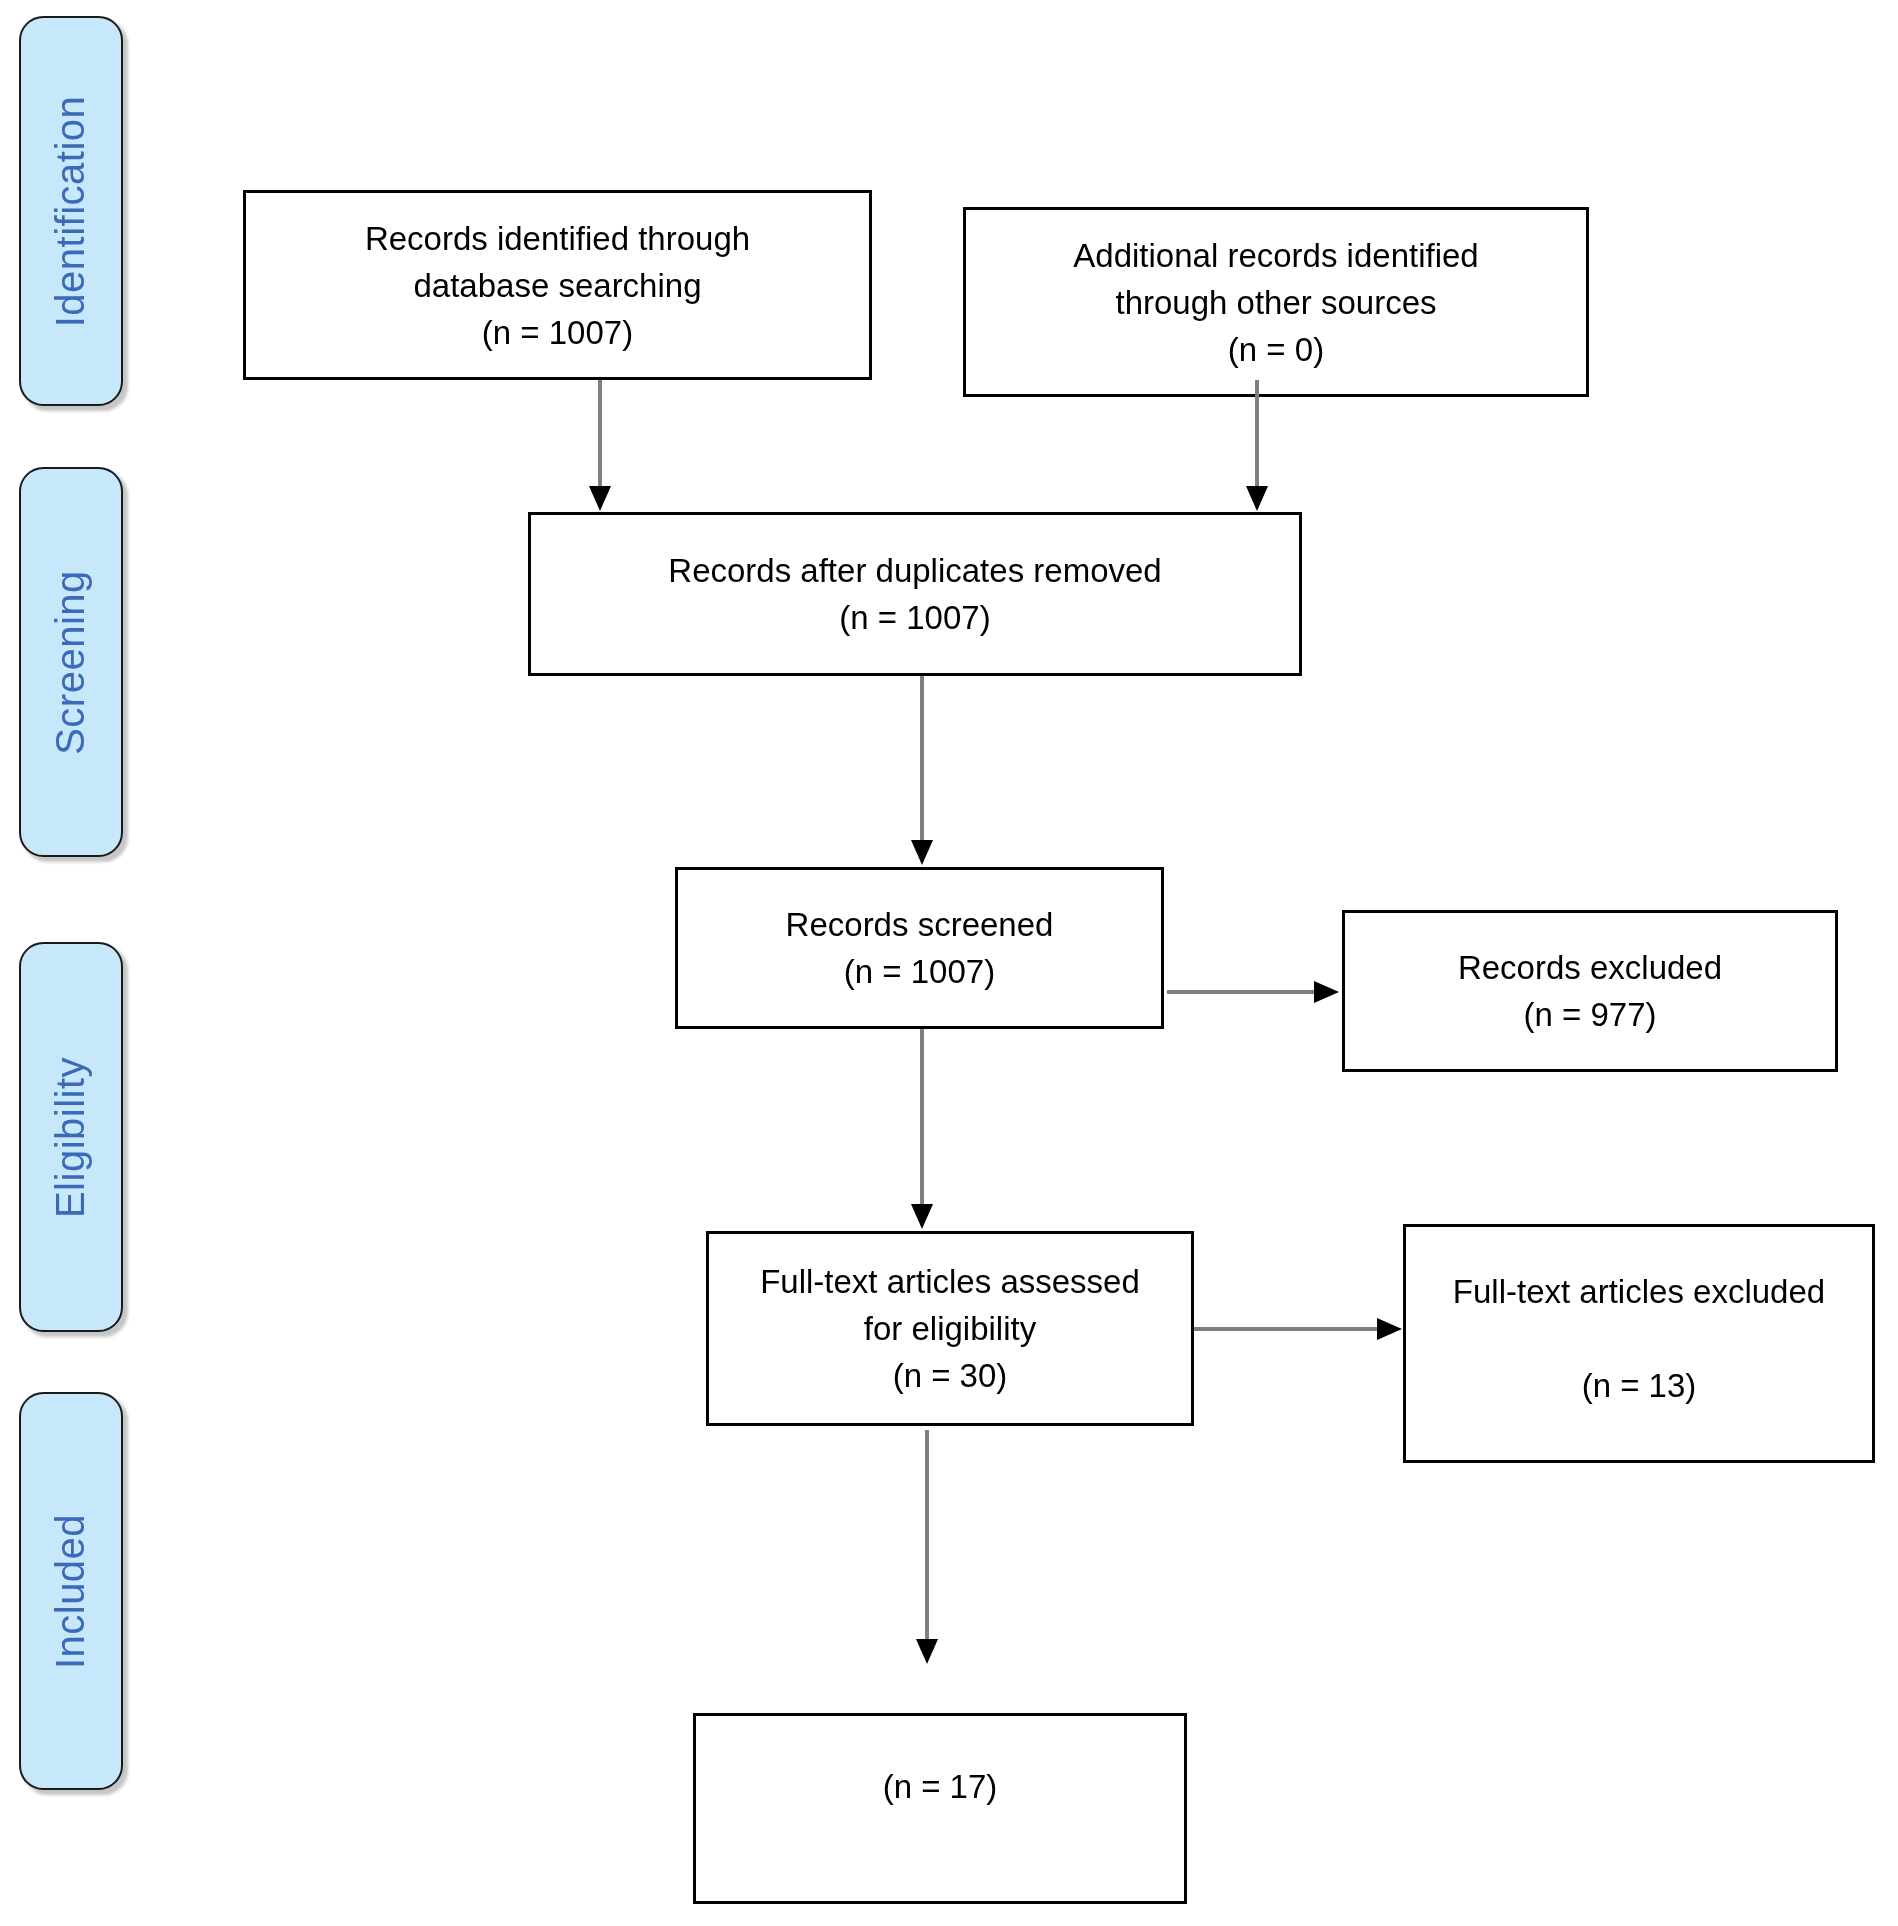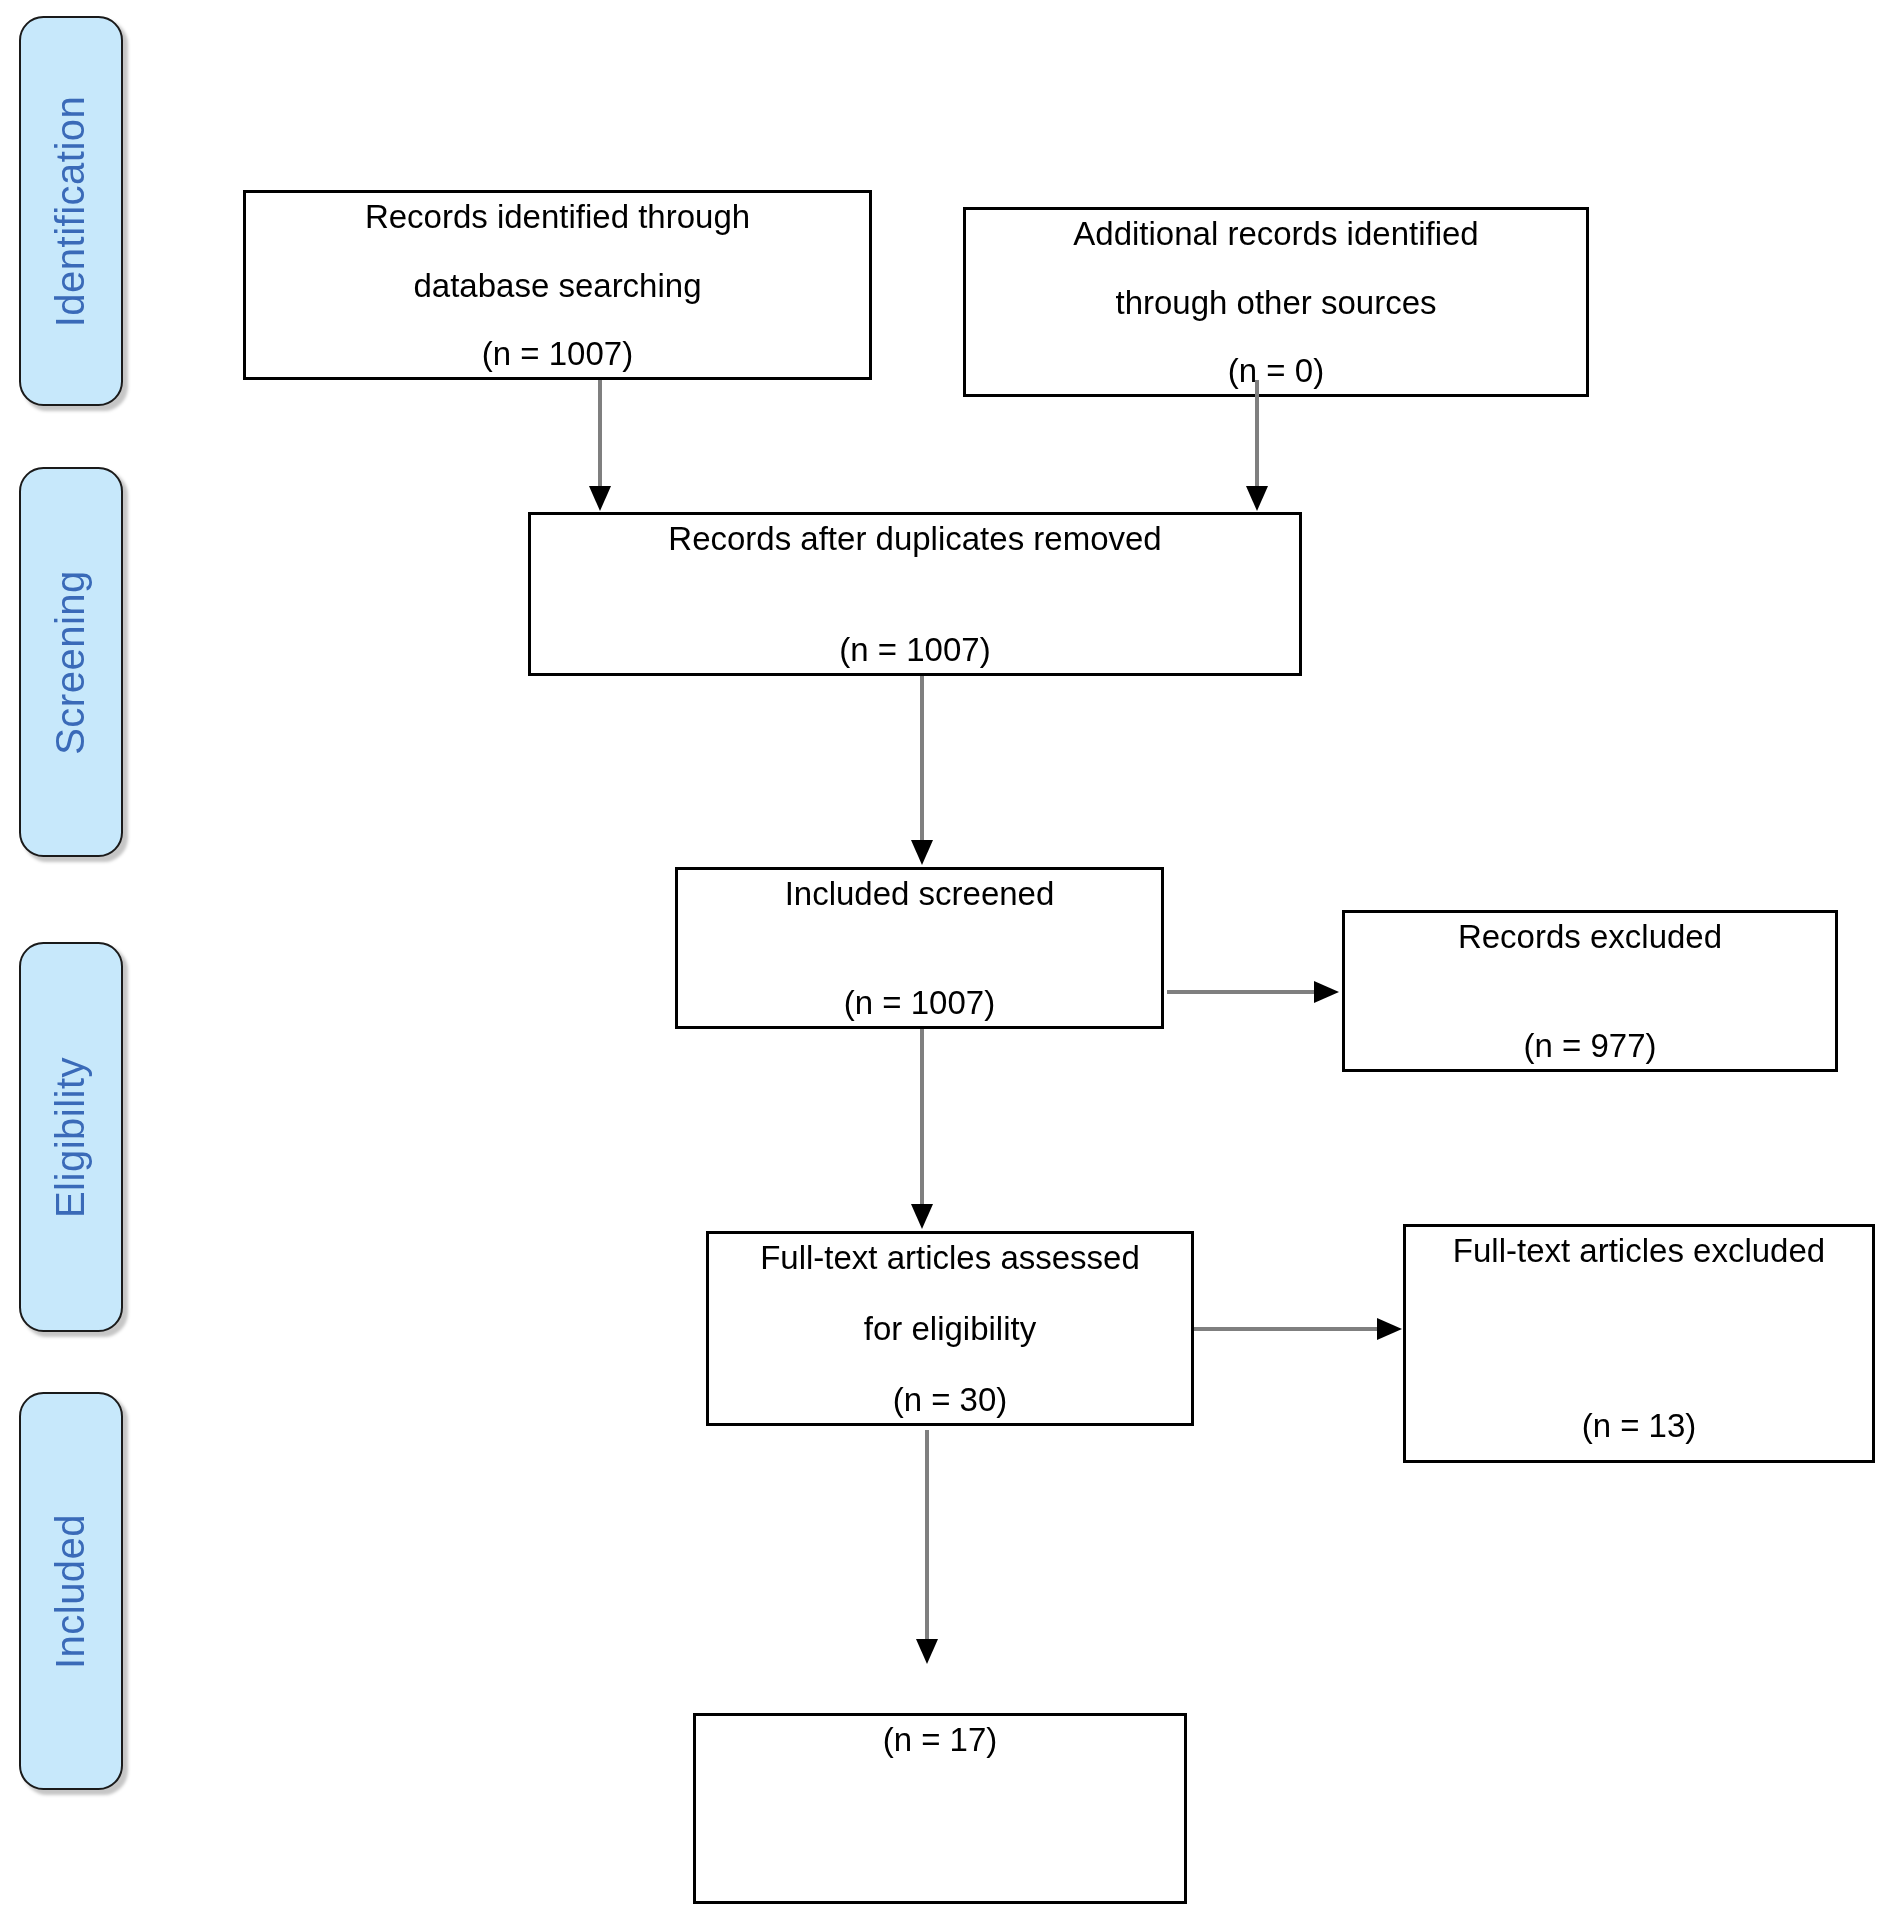--- a/index.html
+++ b/index.html
@@ -30,21 +30,21 @@
     letter-spacing:0.5px;
   }
 
   
   .fbox{
     position:absolute;
     background:#ffffff;
     border:3.7px solid var(--box-border,#000000);
     box-sizing:border-box;
     display:flex;flex-direction:column;
-    align-items:center;justify-content:space-between;
+    align-items:center;justify-content:center;
     text-align:center;
     color:#000;
     font-size:33px;
     line-height:47px;
   }
   .fline{white-space:nowrap;min-height:47px;display:block;}
   .bias-up{padding-bottom:45px;}
   .bias-up-sm{padding-bottom:11px;}
 
   
@@ -98,21 +98,21 @@
     <span class="fline">through other sources</span>
     <span class="fline">(n = 0)</span>
   </div>
 
   <div class="fbox" style="left:528px;top:512px;width:774px;height:164px;">
     <span class="fline">Records after duplicates removed</span>
     <span class="fline">(n = 1007)</span>
   </div>
 
   <div class="fbox" style="left:675px;top:867px;width:489px;height:162px;">
-    <span class="fline">Included screened</span>
+    <span class="fline">Records screened</span>
     <span class="fline">(n = 1007)</span>
   </div>
 
   <div class="fbox" style="left:1342px;top:910px;width:496px;height:162px;">
     <span class="fline">Records excluded</span>
     <span class="fline">(n = 977)</span>
   </div>
 
   <div class="fbox" style="left:706px;top:1231px;width:488px;height:195px;">
     <span class="fline">Full-text articles assessed</span>

